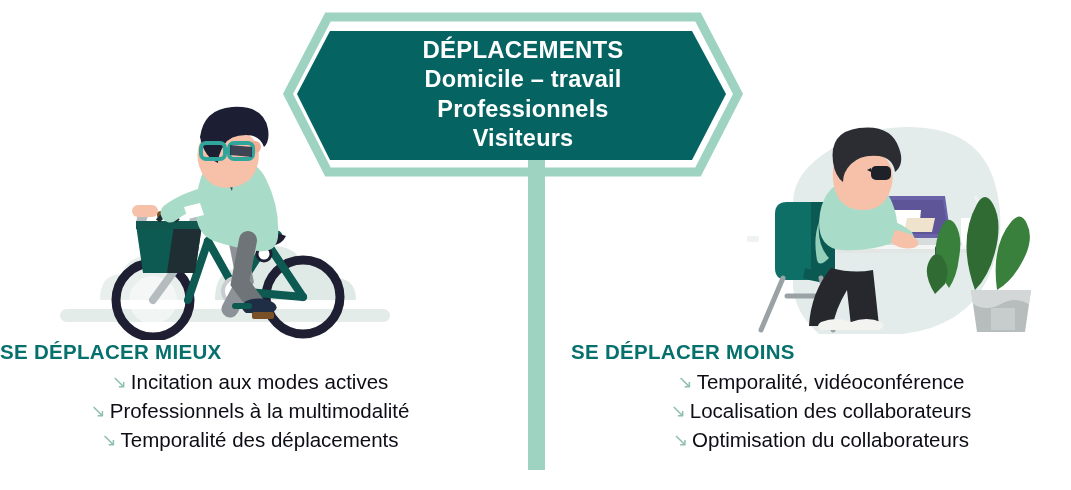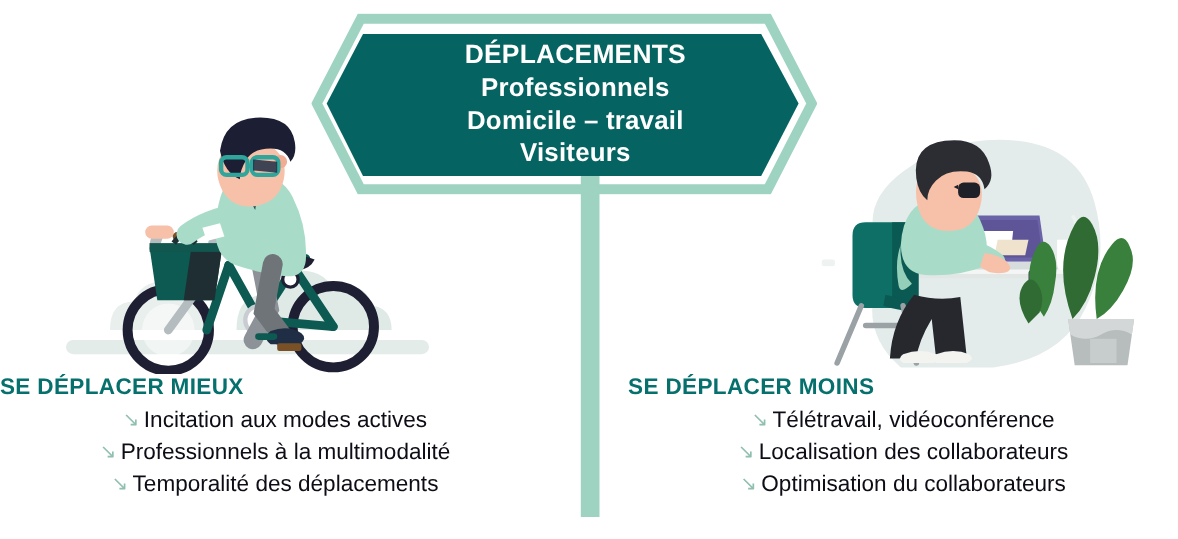--- a/index.html
+++ b/index.html
@@ -204,22 +204,22 @@
 
   <div class="sign-wrap">
     <svg width="460" height="165" viewBox="0 0 460 165" xmlns="http://www.w3.org/2000/svg">
 
       <path d="M45 5 H415 L455 82 L415 160 H45 L5 82 Z" fill="none" stroke="#9ed3c1" stroke-width="9" stroke-linejoin="miter"></path>
 
       <path d="M47 19 H409 L443 82 L409 148 H47 L14 82 Z" fill="#056462"></path>
     </svg>
     <div class="sign-text">
       <div class="l1">DÉPLACEMENTS</div>
+      <div>Domicile – travail</div>
       <div>Professionnels</div>
-      <div>Domicile – travail</div>
       <div>Visiteurs</div>
     </div>
   </div>
 
   <div class="illus-right">
     <svg width="320" height="222" viewBox="0 0 320 222" xmlns="http://www.w3.org/2000/svg">
 
       <path d="M70 120 q-30-48 16-82 q46-34 104-28 q56 6 70 56 q14 50 -8 96 q-22 46 -84 54 l-84 0 q-44-38 -14-96z" fill="#e3ecea"></path>
 
       <rect x="62" y="120" width="182" height="11" rx="2" fill="#f3f6f5"></rect>
@@ -291,19 +291,19 @@
     <ul class="bullets">
       <li><span class="bullet-arrow">↘</span><span>Incitation aux modes actives</span></li>
       <li><span class="bullet-arrow">↘</span><span>Professionnels à la multimodalité</span></li>
       <li><span class="bullet-arrow">↘</span><span>Temporalité des déplacements</span></li>
     </ul>
   </div>
 
   <div class="col col-right">
     <div class="col-head">SE DÉPLACER MOINS</div>
     <ul class="bullets">
-      <li><span class="bullet-arrow">↘</span><span>Télétravail, vidéoconférence</span></li>
+      <li><span class="bullet-arrow">↘</span><span>Temporalité, vidéoconférence</span></li>
       <li><span class="bullet-arrow">↘</span><span>Localisation des collaborateurs</span></li>
       <li><span class="bullet-arrow">↘</span><span>Optimisation du collaborateurs</span></li>
     </ul>
   </div>
 
 </div>
 
 </body></html>

